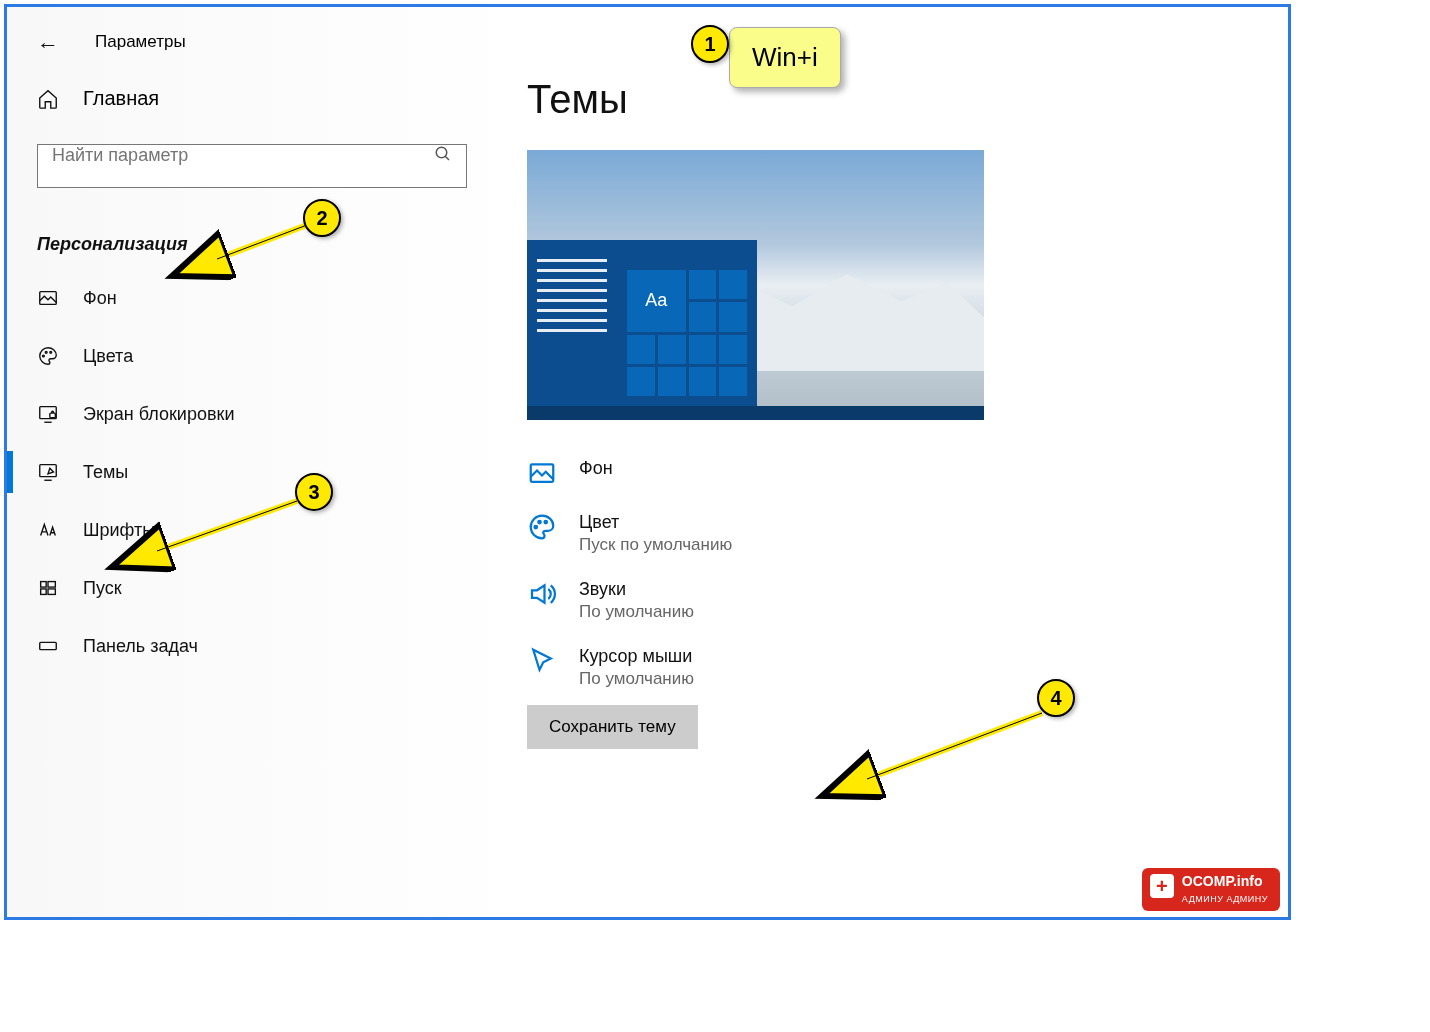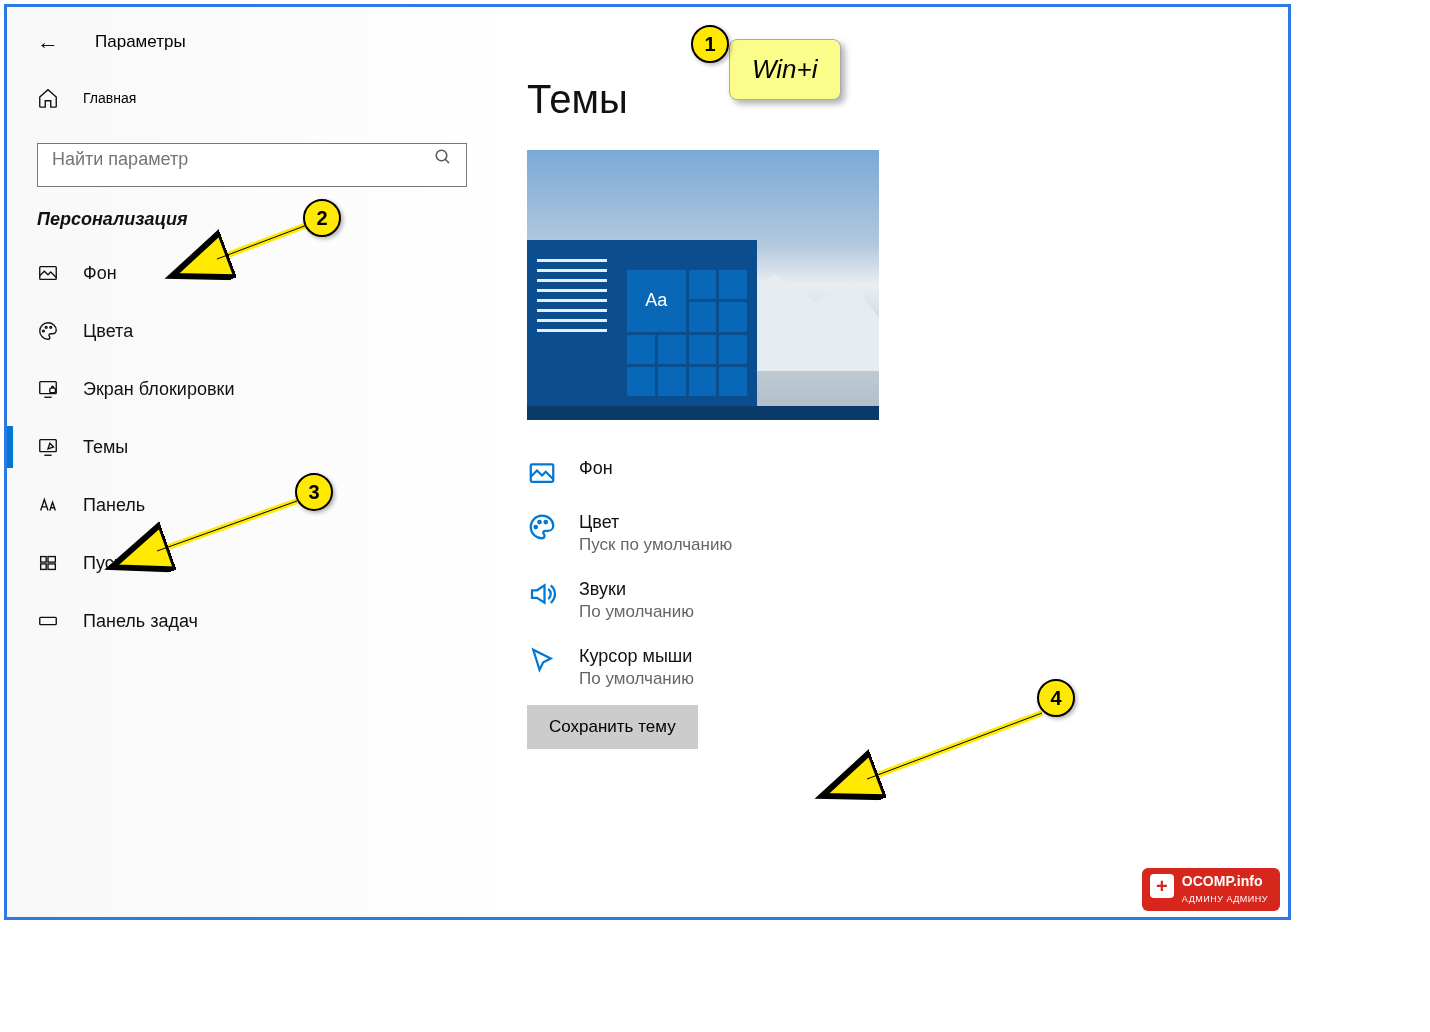--- a/index.html
+++ b/index.html
@@ -34,31 +34,31 @@
   .back-arrow {
     margin-right: 36px;
     font-size: 22px;
     cursor: pointer;
     color: #111;
   }
   .home-row {
     display: flex;
     align-items: center;
     padding: 14px 30px;
-    font-size: 14px;
+    font-size: 20px;
     cursor: pointer;
   }
   .home-row svg, .nav-item svg { width: 22px; height: 22px; margin-right: 24px; flex-shrink:0; }
   .search-box {
-    margin: 20px 30px 8px 30px;
+    margin: 20px 30px 32px 30px;
     border: 1px solid #777;
     height: 44px;
     display: flex;
-    align-items: flex-end;
-    padding: 16px 14px;
+    align-items: flex-start;
+    padding: 0 14px;
     background: #fff;
   }
   .search-box input {
     border: none;
     outline: none;
     font-size: 18px;
     flex: 1;
     background: transparent;
     color: #555;
   }
@@ -95,21 +95,21 @@
     font-weight: 400;
     margin: 40px 0 28px 0;
     color: #111;
   }
   .subtitle {
     font-size: 24px;
     margin-bottom: 18px;
     color: #111;
   }
   .theme-preview {
-    width: 352px;
+    width: 457px;
     height: 270px;
     position: relative;
     background: linear-gradient(to bottom, #7aa9d6 0%, #b2c8dd 35%, #e9eef2 50%, #c8d4dc 70%, #aebcc6 100%);
     overflow: hidden;
   }
   .mountains {
     position:absolute; left:0; right:0; top:42%; height:40%;
     background: #e6ecef;
     clip-path: polygon(0 60%, 8% 20%, 16% 50%, 26% 5%, 36% 45%, 46% 15%, 58% 40%, 70% 10%, 82% 35%, 92% 18%, 100% 50%, 100% 100%, 0 100%);
   }
@@ -248,21 +248,21 @@
           <path d="M8 21h8"></path>
           <path d="M14 8l4 4-6 2 2-6z"></path>
         </svg>
       <span>Темы</span>
     </div>
     <div class="nav-item">
       <svg viewBox="0 0 24 24" fill="none" stroke="#111" stroke-width="1.5">
           <path d="M4 18L8 6l4 12M5.5 14h5"></path>
           <path d="M14 18L17 9l3 9M15 15h4"></path>
         </svg>
-      <span>Панель</span>
+      <span>Шрифты</span>
     </div>
     <div class="nav-item">
       <svg viewBox="0 0 24 24" fill="none" stroke="#111" stroke-width="1.5">
           <rect x="4" y="5" width="6" height="6"></rect>
           <rect x="12" y="5" width="8" height="6"></rect>
           <rect x="4" y="13" width="6" height="6"></rect>
           <rect x="12" y="13" width="8" height="6"></rect>
         </svg>
       <span>Пуск</span>
     </div>
@@ -349,21 +349,21 @@
         <div>
           <div class="st-title">Курсор мыши</div>
           <div class="st-sub">По умолчанию</div>
         </div>
       </div>
     </div>
 
     <button class="save-btn">Сохранить тему</button>
   </div>
 
-  <div class="callout" style="left:722px; top:32px;font-style:italic;">Win+i</div>
+  <div class="callout" style="left:722px; top:20px;">Win+i</div>
   <div class="badge" style="left:684px; top:18px;">1</div>
 
   <div class="badge" style="left:296px; top:192px;">2</div>
   <svg class="arrow-svg" style="left:200px; top:210px;" width="110" height="60">
     <defs>
         <marker id="ah2" markerWidth="12" markerHeight="12" refX="2" refY="4" orient="auto">
           <path d="M0,0 L0,8 L10,4 z" fill="#ffe900" stroke="#000" stroke-width="1"></path>
         </marker>
       </defs>
     <line x1="100" y1="8" x2="10" y2="42" stroke="#ffe900" stroke-width="6" marker-end="url(#ah2)"></line>

